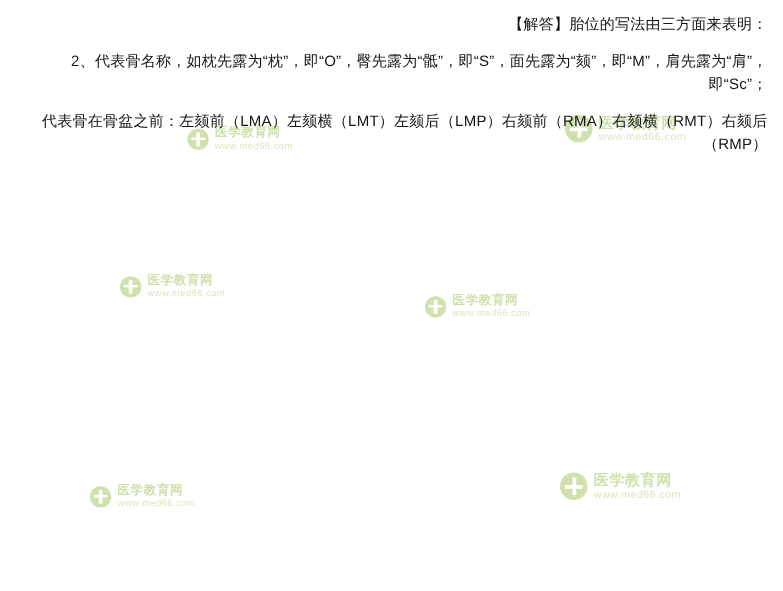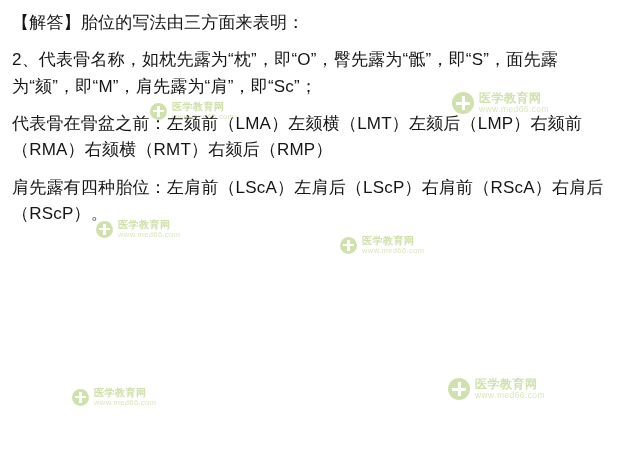--- a/index.html
+++ b/index.html
@@ -14,26 +14,27 @@
     position: relative;
   }
   #doc {
     position: relative;
     width: 626px;
     height: 473px;
     padding: 10px 12px 0 12px;
     z-index: 2;
   }
   .para {
-    font-size: 17px;
+    font-size: 12px;
     line-height: 1.55;
     margin: 0 0 11px 0;
     letter-spacing: 0.2px;
     color: #151515;
     white-space: pre-wrap;
+    text-align: right;
   }
 
   
   #watermarks {
     position: absolute;
     left: 0; top: 4px;
     width: 626px; height: 473px;
     z-index: 1;
     pointer-events: none;
   }
@@ -129,14 +130,13 @@
         <div class="wmtitle">医学教育网</div>
         <div class="wmurl">www.med66.com</div>
       </div>
     </div>
   </div>
 
 <div id="doc">
   <p class="para">【解答】胎位的写法由三方面来表明：</p>
   <p class="para">2、代表骨名称，如枕先露为“枕”，即“O”，臀先露为“骶”，即“S”，面先露为“颏”，即“M”，肩先露为“肩”，即“Sc”；</p>
   <p class="para">代表骨在骨盆之前：左颏前（LMA）左颏横（LMT）左颏后（LMP）右颏前（RMA）右颏横（RMT）右颏后（RMP）</p>
-  <p class="para">肩先露有四种胎位：左肩前（LScA）左肩后（LScP）右肩前（RScA）右肩后（RScP）。</p>
 </div>
 
 </body></html>

